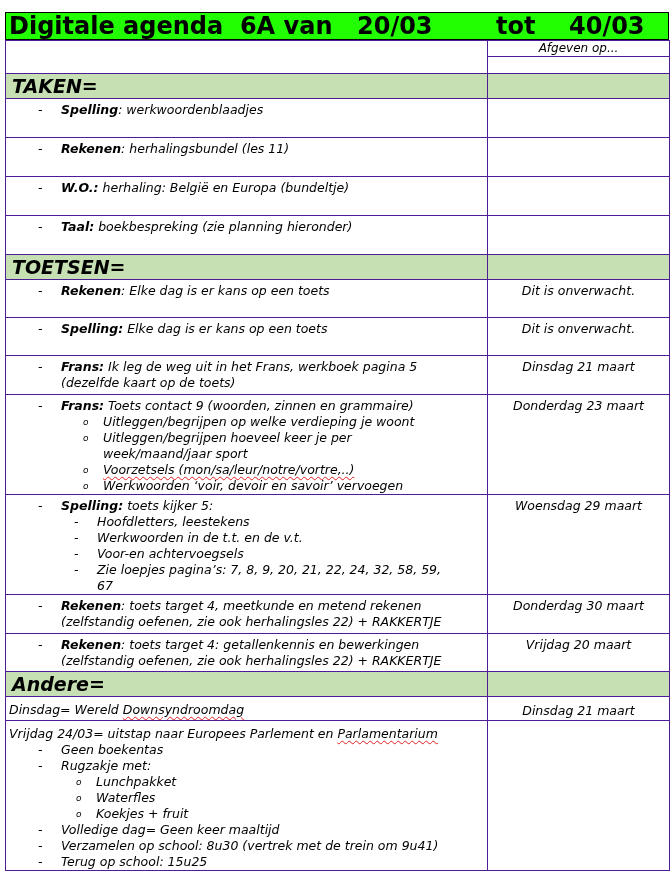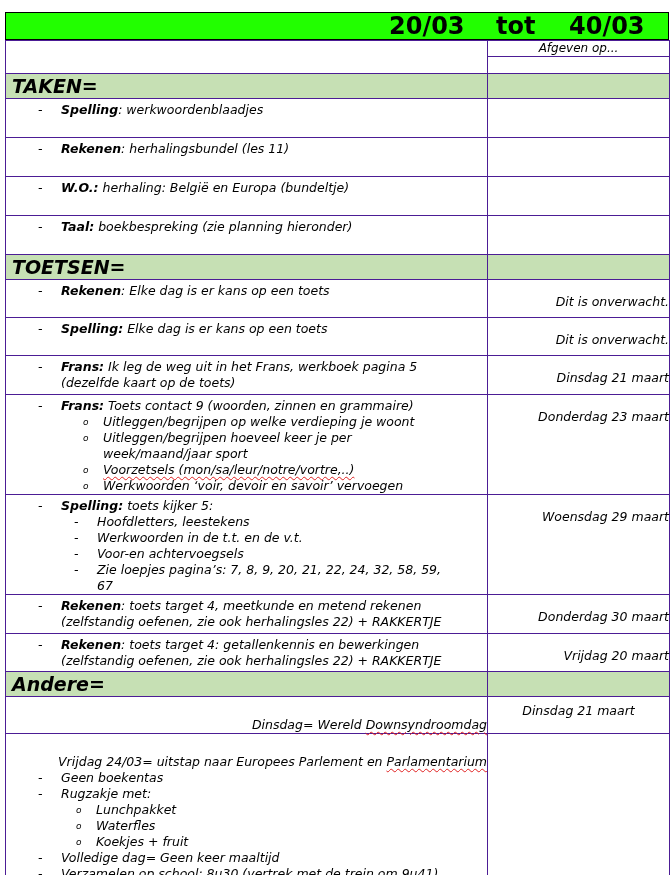--- a/index.html
+++ b/index.html
@@ -16,29 +16,30 @@
   td.right { width: 181px; text-align: center; }
   .section td { background: #c6e0b4; height: 24px; }
   .section .hd { font-weight: bold; font-size: 19px; line-height: 24px; padding-left: 6px; }
   .item { position: relative; padding: 3px 0 0 55px; }
   .dash { position: absolute; left: 32px; }
   .sub { position: relative; padding-left: 91px; }
   .sub .dash { left: 68px; }
   .circ { position: absolute; left: 77px; font-size: 9px; }
   .sub2 { position: relative; padding-left: 97px; }
   .sq { text-decoration: underline wavy #e02020; text-decoration-thickness: 1px; text-underline-offset: 2px; }
-  .right-txt { padding-top: 14px; text-align: right; }
-  .plain { padding: 20px 0 0 3px; text-align: right; }
+  .right-txt { padding-top: 3px; }
+  .plain { padding: 5px 0 0 3px; }
 </style>
 </head>
 <body>
 
 <div class="doc">
   <div class="title-bar">
-    <span style="left:383px">20/03</span>
+    <span style="left:3px">Digitale agenda  6A van</span>
+    <span style="left:351px">20/03</span>
     <span style="left:490px">tot</span>
     <span style="left:563px">40/03</span>
   </div>
 
   <table>
     <tbody>
         <tr style="height:16px">
       <td class="left" rowspan="2"></td>
       <td class="right" style="font-size:12px;line-height:15px">Afgeven op...</td>
     </tr>

